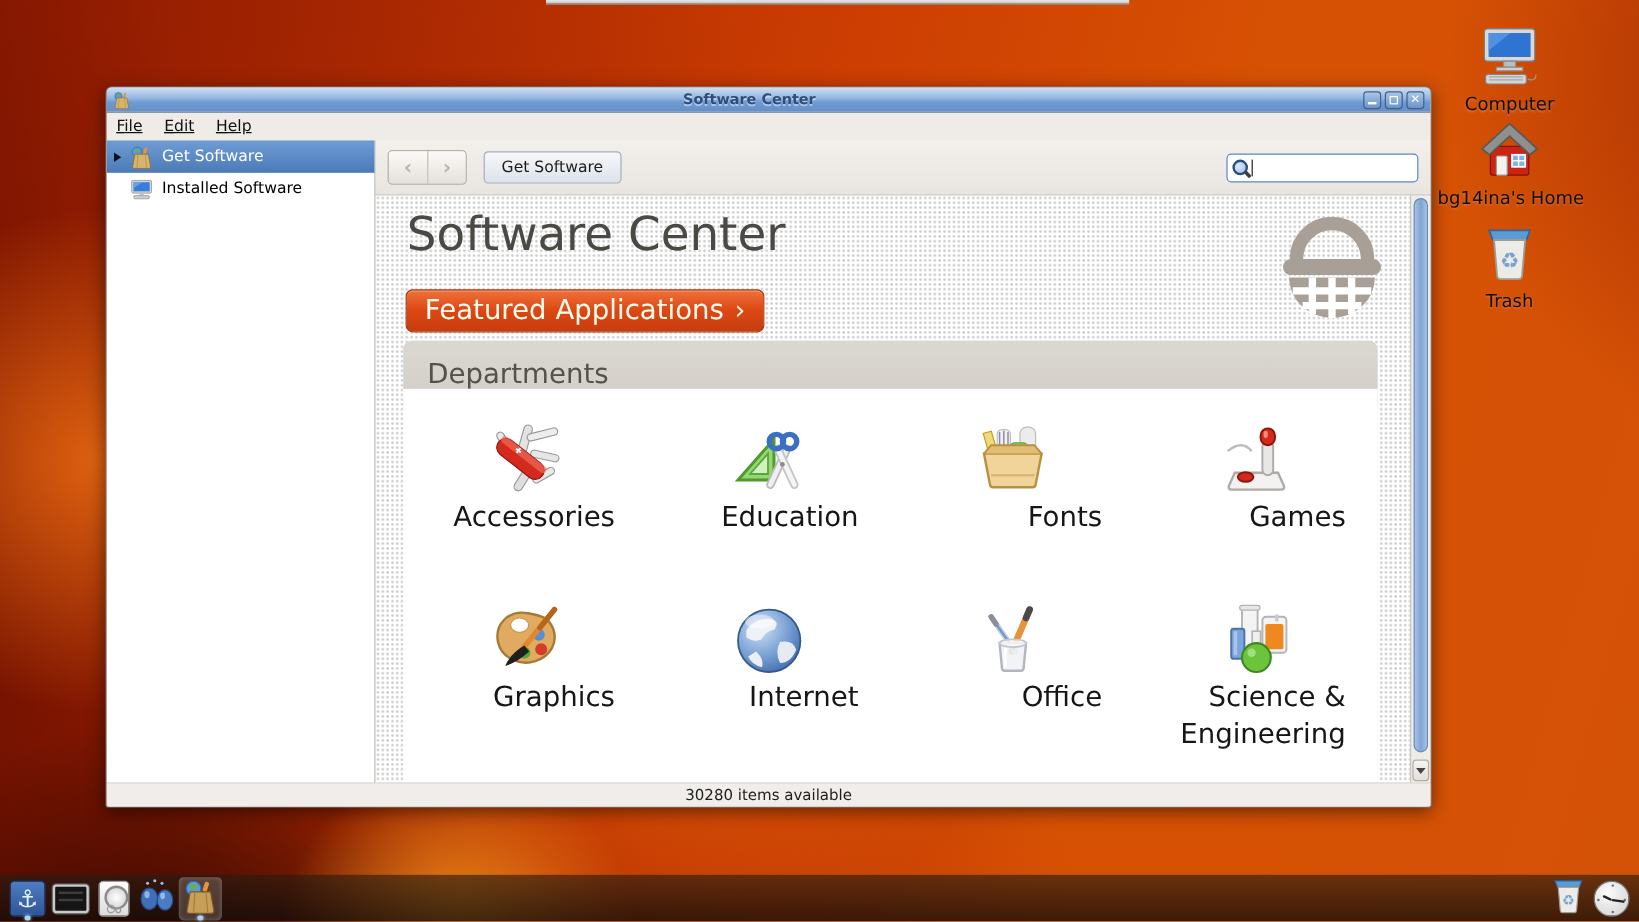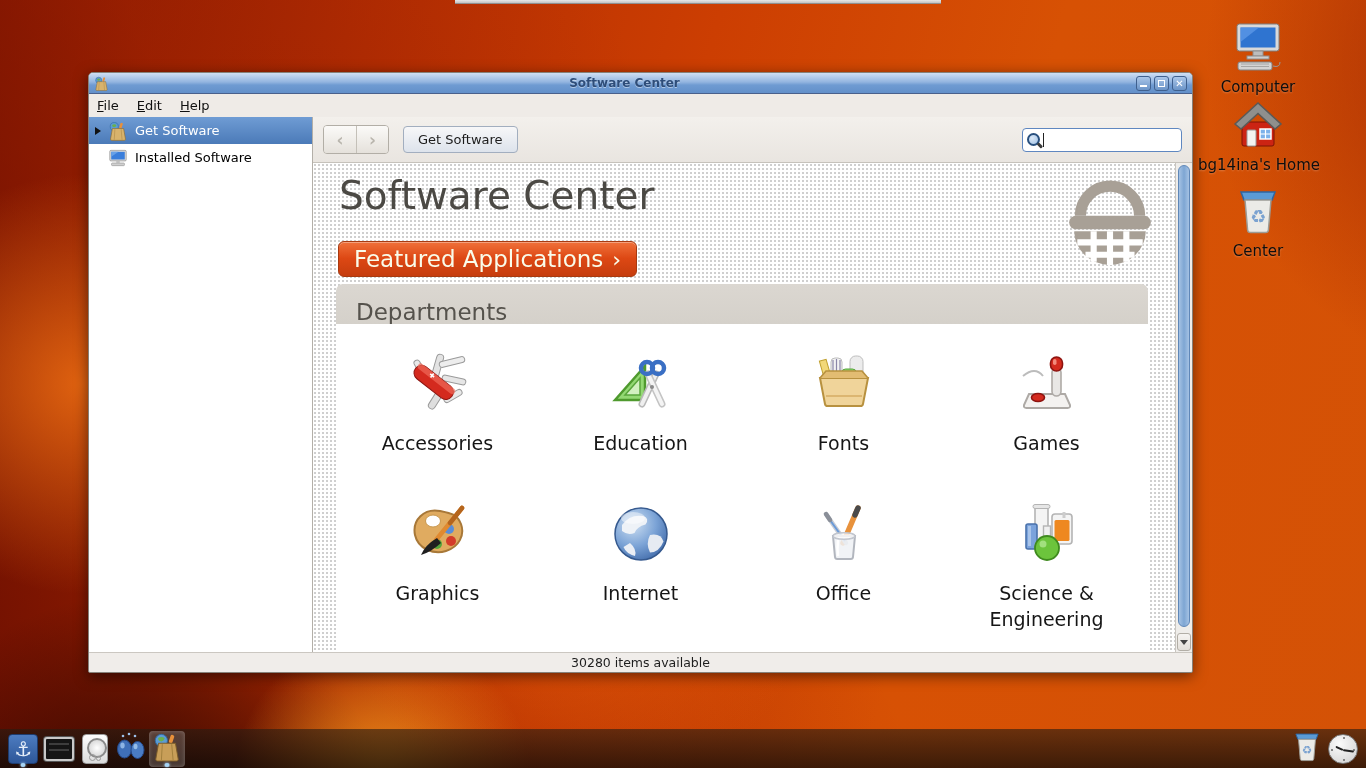--- a/index.html
+++ b/index.html
@@ -39,21 +39,21 @@
     color:#2e4d79; text-shadow:0 1px 0 rgba(255,255,255,.45); }
   .winbtns { display:flex; gap:3px; }
   .winbtn { width:15px; height:15px; border-radius:3px; border:1px solid #3f608e;
     background:linear-gradient(#aac6e8,#6b94c8); position:relative; cursor:pointer; }
   .winbtn span { position:absolute; left:0; right:0; top:0; bottom:0; color:#fff;
     font-size:10px; line-height:13px; text-align:center; font-weight:bold; }
   .winbtn .min { border-bottom:2px solid #fff; top:auto; height:0; margin:0 3px 3px 3px; }
   .winbtn .max { border:1.5px solid #fff; margin:3px; }
   .menubar { height:23px; display:flex; align-items:center; padding-left:8px; gap:18px;
     background:#efebe7; font-size:13px; color:#101010; }
-  .menu-item { cursor:pointer; }
+  .menu-item { cursor:pointer;text-decoration:underline; }
 
   .window-body { position:absolute; top:44px; bottom:20px; left:0; right:0; display:flex; }
 
   
   .sidebar { width:224px; background:#ffffff; border-right:1px solid #b3afa8; }
   .side-row { height:27px; display:flex; align-items:center; font-size:13px; gap:7px; padding-left:4px; cursor:pointer; }
   .side-row.selected { background:linear-gradient(#6f9cd4,#4b7ab8); color:#ffffff; }
   .side-row .expander { width:0; height:0; border-left:6px solid #111; border-top:4px solid transparent; border-bottom:4px solid transparent; margin-left:2px; }
   .side-row .spacer { width:8px; }
   .side-row svg { flex:none; }
@@ -95,21 +95,21 @@
   .dept-bar { position:absolute; left:23px; top:121px; width:812px; height:56px;
     background:linear-gradient(#dbd7d1,#d2cec7); border-radius:7px 7px 0 0;
     display:flex; align-items:center; padding-left:20px; }
   .dept-bar .txt { font-size:23px; color:#55524c; }
   .dept-panel { position:absolute; left:23px; top:161px; width:812px; bottom:0;
     background:#ffffff; padding-top:26px; }
   .dept-grid { display:flex; flex-wrap:wrap; }
   .dept-cell { width:203px; height:150px; display:flex; flex-direction:column;
     align-items:center; cursor:pointer; }
   .dept-cell .dicon { height:66px; display:flex; align-items:flex-end; justify-content:center; }
-  .dept-cell .dlbl { margin-top:15px; font-size:19px; color:#161616; text-align:center;
+  .dept-cell .dlbl { font-size:23px; color:#161616; text-align:right;
     line-height:1.35; width:150px; }
 
   
   .scrollbar { width:17px; background:#efedea; border-left:1px solid #c9c5bf;
     position:relative; }
   .sb-thumb { position:absolute; left:2px; right:2px; top:2px; height:462px;
     background:linear-gradient(90deg,#a5c2e4,#7ea6d3 50%,#a5c2e4);
     border:1px solid #5f87b8; border-radius:7px; cursor:pointer; }
   .sb-down { position:absolute; left:1px; right:1px; bottom:1px; height:18px;
     background:linear-gradient(#f6f4f1,#e3dfd9); border:1px solid #b2aea6; border-radius:3px;
@@ -190,21 +190,21 @@
 </div>
 
 <div class="desk-icon" style="left:1198px; top:186px;">
   <span class="ico">
     <svg width="46" height="50" viewBox="0 0 46 50">
       <path d="M6 6 h34 l-3 8 H9 Z" fill="#5b9bd5" stroke="#2f66a0" stroke-width="1.5"></path>
       <path d="M10 14 h26 l-2.6 30 q-.3 2.6 -2.9 2.6 H15.5 q-2.6 0 -2.9 -2.6 Z" fill="#ebebe7" stroke="#9c9c96" stroke-width="1.5"></path>
       <text x="23" y="37" font-size="18" fill="#7aa2d0" text-anchor="middle">♻</text>
     </svg>
   </span>
-  <span class="lbl">Center</span>
+  <span class="lbl">Trash</span>
 </div>
 
 <div class="window">
 
   <div class="titlebar">
     <span class="wicon">
       <svg width="15" height="15" viewBox="0 0 32 32">
         <circle cx="10" cy="9" r="6.5" fill="#5b9bd5" stroke="#2f6ba0"></circle>
         <path d="M6.5 6.5 q3.5 -2.5 7 0 q-1 3.5 -3.5 3.5 q-3.5 0 -3.5 -3.5" fill="#6ab04c"></path>
         <rect x="19" y="3" width="4" height="9" rx="1.5" fill="#e8903a" transform="rotate(18 21 7)"></rect>

